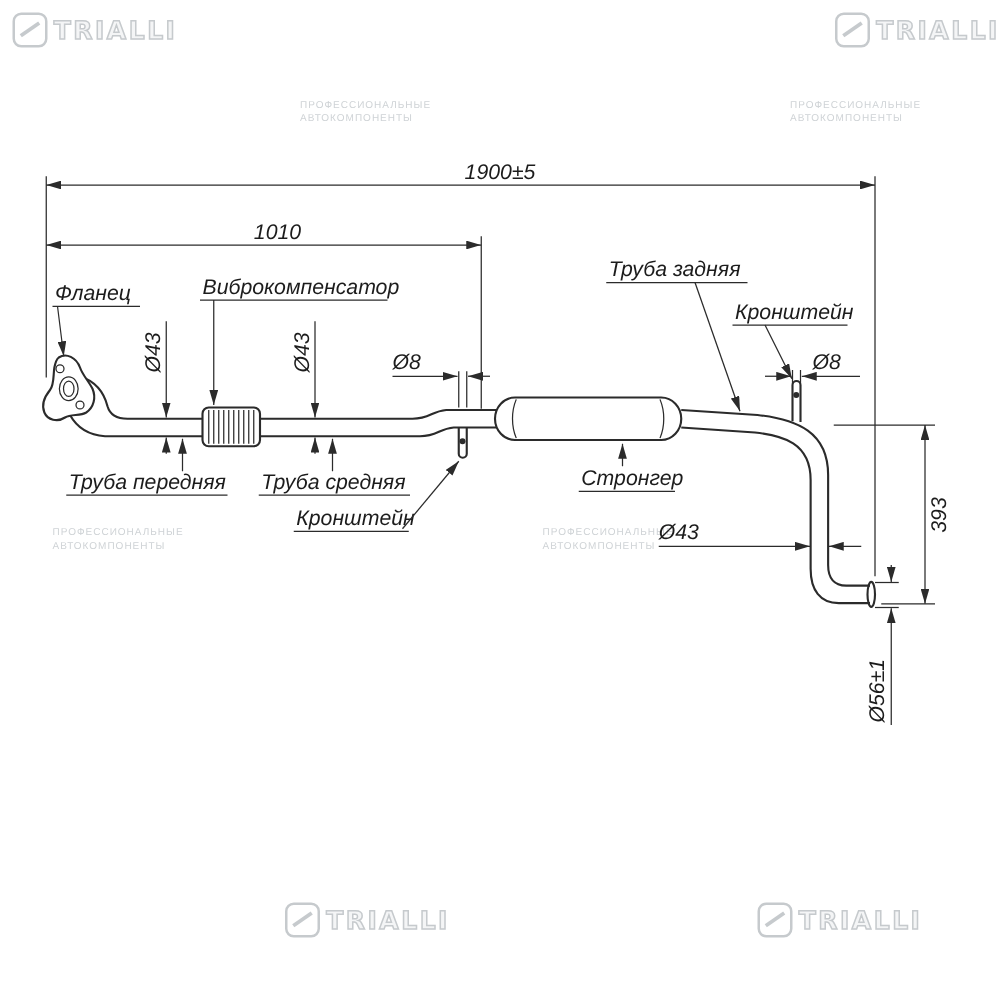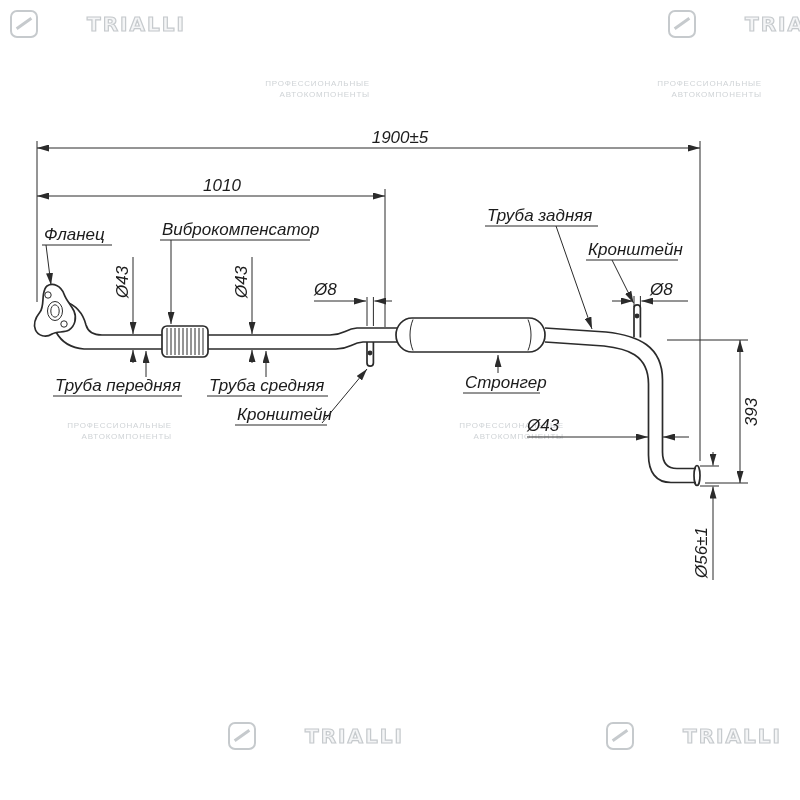--- a/index.html
+++ b/index.html
@@ -1,21 +1,21 @@
 <!DOCTYPE html>
 <html style="--line: #2b2b2b; --watermark-text: #c6cacd; --background: #ffffff;"><head>
 <meta charset="utf-8">
 <style>
   html,body{margin:0;padding:0;background:#fff;}
   .stage{position:relative;width:800px;height:800px;background:var(--background,#fff);overflow:hidden;font-family:"Liberation Sans",sans-serif;}
   .wm-logo{position:absolute;display:flex;align-items:center;gap:5px;user-select:none;}
   .wm-badge{width:24px;height:24px;border:2px solid var(--watermark-text,#c9cdd1);border-radius:7px;position:relative;flex:0 0 auto;}
   .wm-badge::after{content:"";position:absolute;left:3px;right:3px;top:10px;height:3px;background:var(--watermark-text,#c9cdd1);transform:rotate(-35deg);}
-  .wm-word{font-weight:bold;font-size:20px;letter-spacing:2px;color:#f4f5f6;-webkit-text-stroke:1.2px var(--watermark-text,#c2c6ca);font-family:"DejaVu Sans",sans-serif;margin-left:44px;}
-  .wm-tag{position:absolute;text-align:right;font-size:8px;line-height:11px;letter-spacing:0.8px;color:#cfd3d6;width:130px;}
+  .wm-word{font-weight:bold;font-size:20px;letter-spacing:2px;color:#f4f5f6;-webkit-text-stroke:1.2px var(--watermark-text,#c2c6ca);font-family:"DejaVu Sans",sans-serif;}
+  .wm-tag{position:absolute;text-align:left;font-size:8px;line-height:11px;letter-spacing:0.8px;color:#cfd3d6;width:130px;}
   svg{position:absolute;left:0;top:0;}
   .ln{stroke:var(--line,#2b2b2b);fill:none;stroke-width:1;}
   .pipe{stroke:var(--line,#2b2b2b);fill:none;stroke-width:1.7;}
   .pipe-fill{stroke:var(--line,#2b2b2b);fill:#fff;stroke-width:1.7;}
   .dtext{font-family:"Liberation Sans",sans-serif;font-style:italic;font-size:17px;fill:#1c1c1c;}
 </style>
 </head>
 <body>
 
 <div class="stage">

